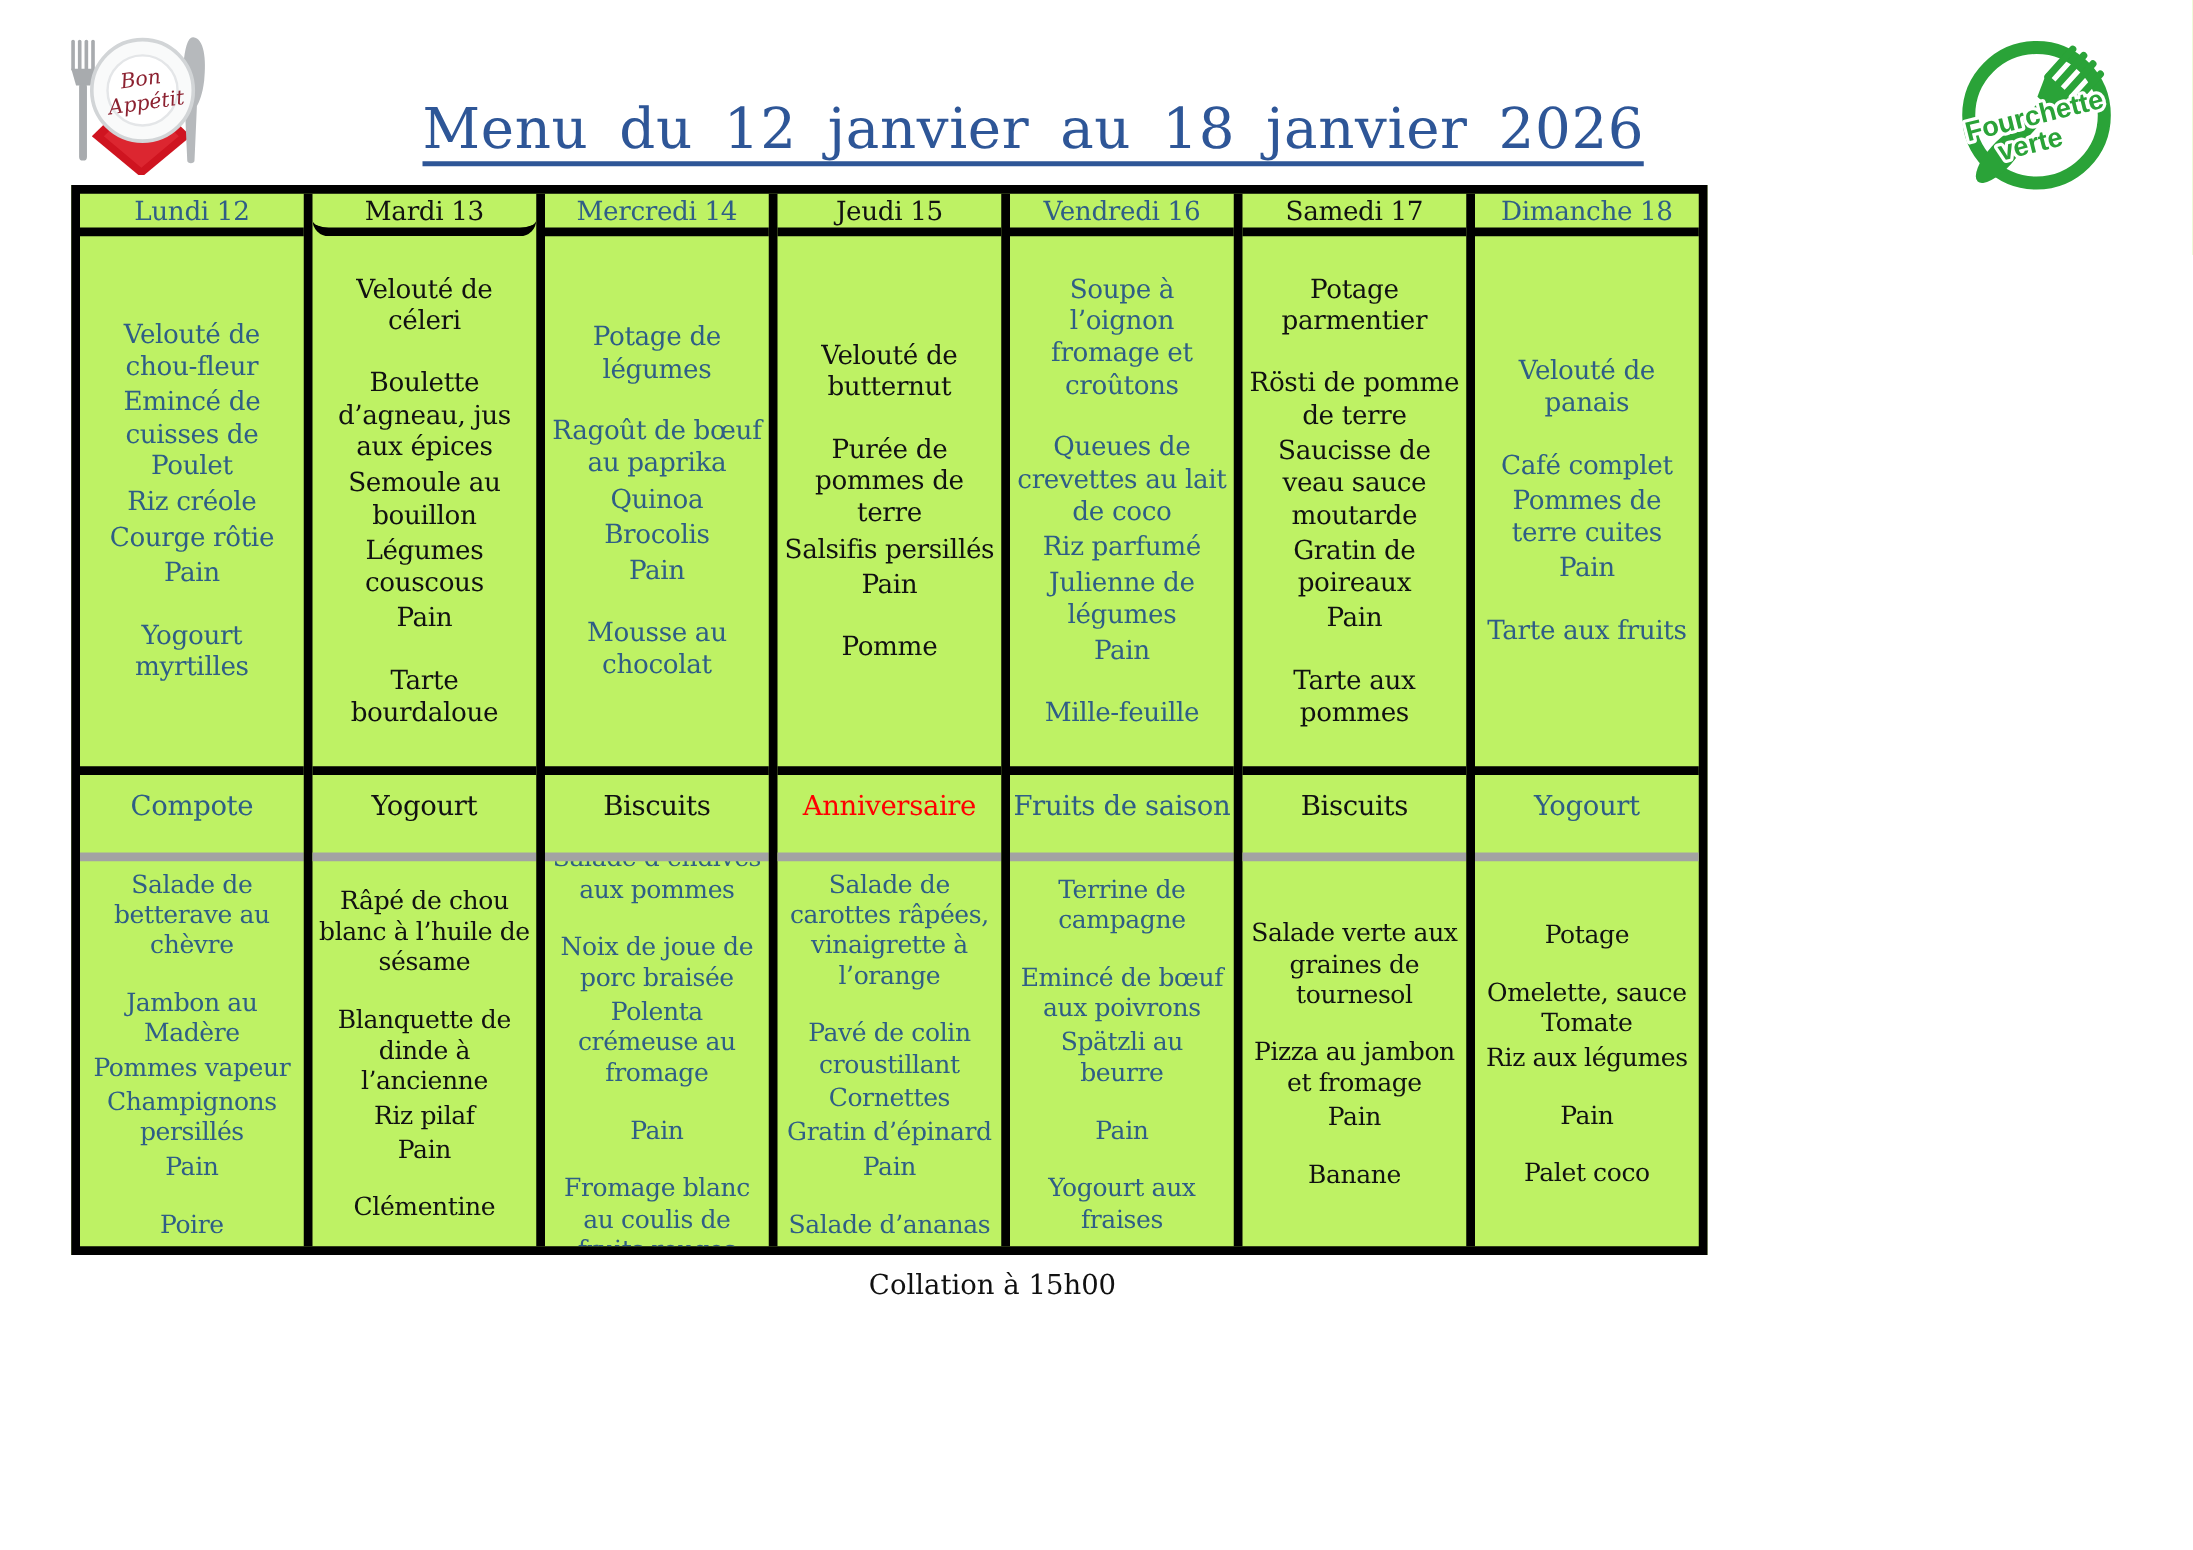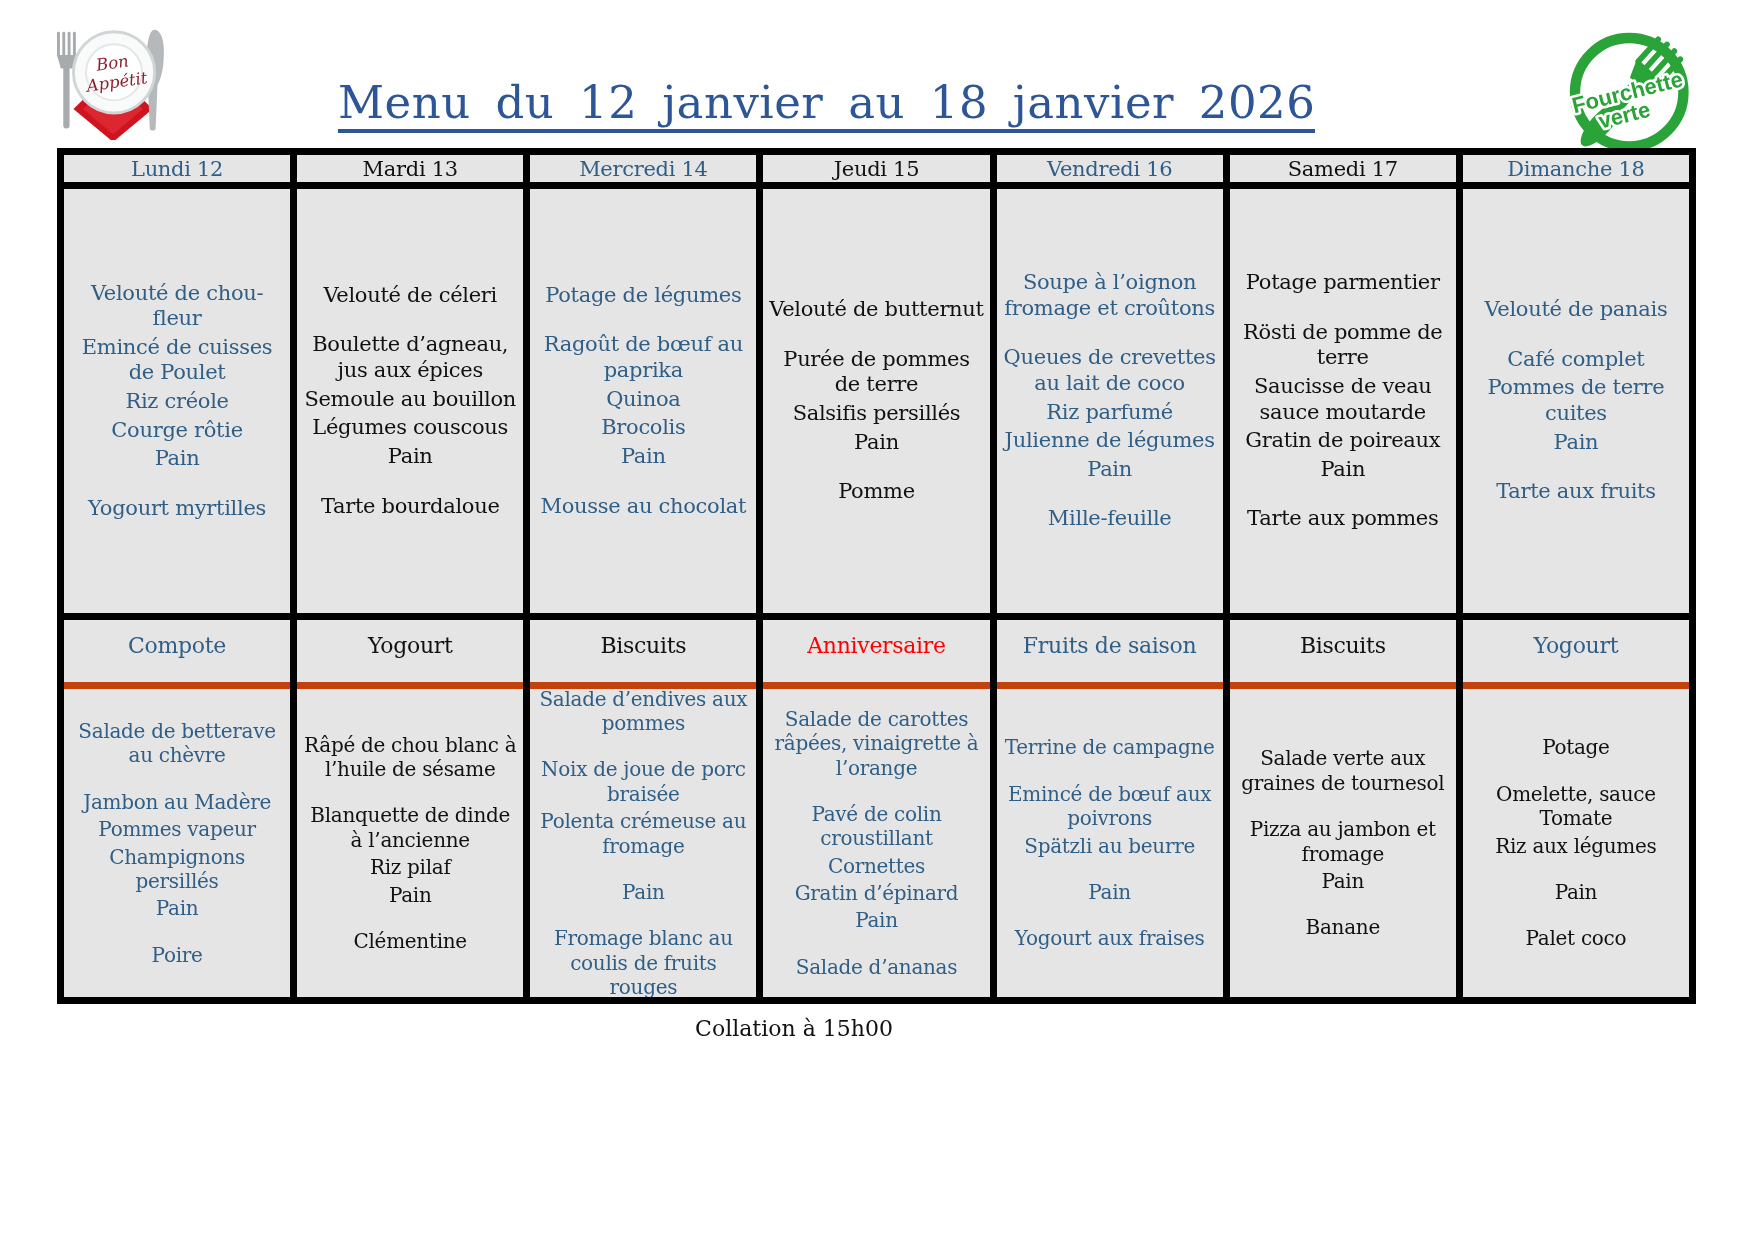--- a/index.html
+++ b/index.html
@@ -9,37 +9,37 @@
   }
   .header-area{position:absolute;left:0;top:0;width:1754px;height:148px;}
   .ba-logo{position:absolute;left:52px;top:24px;width:126px;height:116px;}
   .fv-logo{position:absolute;left:1540px;top:14px;width:168px;height:146px;}
   .title{
     position:absolute;left:338px;top:80px;white-space:nowrap;
     font-size:45px;line-height:1;word-spacing:10px;letter-spacing:.5px;
     border-bottom:4px solid;padding-bottom:4px;
   }
   .menu-table{
-    position:absolute;left:57px;top:148px;width:1639px;height:856px;
-    display:flex;border:7px solid #000;box-sizing:border-box;background:#e5e5e5;
+    position:absolute;left:57px;top:148px;width:1309px;height:856px;
+    display:flex;border:7px solid #000;box-sizing:border-box;background:#bef264;
   }
   .day-col{flex:1;display:flex;flex-direction:column;min-width:0;}
   .day-col + .day-col{border-left:7px solid #000;}
   .cell{box-sizing:border-box;letter-spacing:-0.3px;}
   .cell.header{
     height:34px;border-bottom:7px solid #000;
     display:flex;align-items:center;justify-content:center;font-size:21px;
   }
   .cell.lunch{
     height:431px;border-bottom:7px solid #000;
     display:flex;flex-direction:column;justify-content:center;align-items:center;
     text-align:center;font-size:21px;padding:8px 5px;overflow:hidden;
   }
   .cell.snack{
-    height:69px;border-bottom:7px solid #c2410c;
+    height:69px;border-bottom:7px solid #a3a3a3;
     display:flex;align-items:center;justify-content:center;
     font-size:22px;padding-bottom:12px;
   }
   .cell.dinner{
     flex:1;display:flex;flex-direction:column;justify-content:center;align-items:center;
     text-align:center;font-size:20px;padding:6px 5px;overflow:hidden;
   }
   .group{margin:9px 0;}
   .cell.dinner .group{margin:8px 0;}
   .line{margin:3px 0;line-height:1.22;}
@@ -129,21 +129,21 @@
           <div class="line">Champignons persillés</div>
           <div class="line">Pain</div>
         </div>
         <div class="group">
           <div class="line">Poire</div>
         </div>
       </div>
   </div>
 
   <div class="day-col">
-    <div class="cell header" style="color: rgb(17, 17, 17);">Mardi 13</div>
+    <div class="cell header" style="color: rgb(17, 17, 17); border-radius: 13px;">Mardi 13</div>
     <div class="cell lunch" style="color: rgb(17, 17, 17);">
         <div class="group">
           <div class="line">Velouté de céleri</div>
         </div>
         <div class="group">
           <div class="line">Boulette d’agneau, jus aux épices</div>
           <div class="line">Semoule au bouillon</div>
           <div class="line">Légumes couscous</div>
           <div class="line">Pain</div>
         </div>

